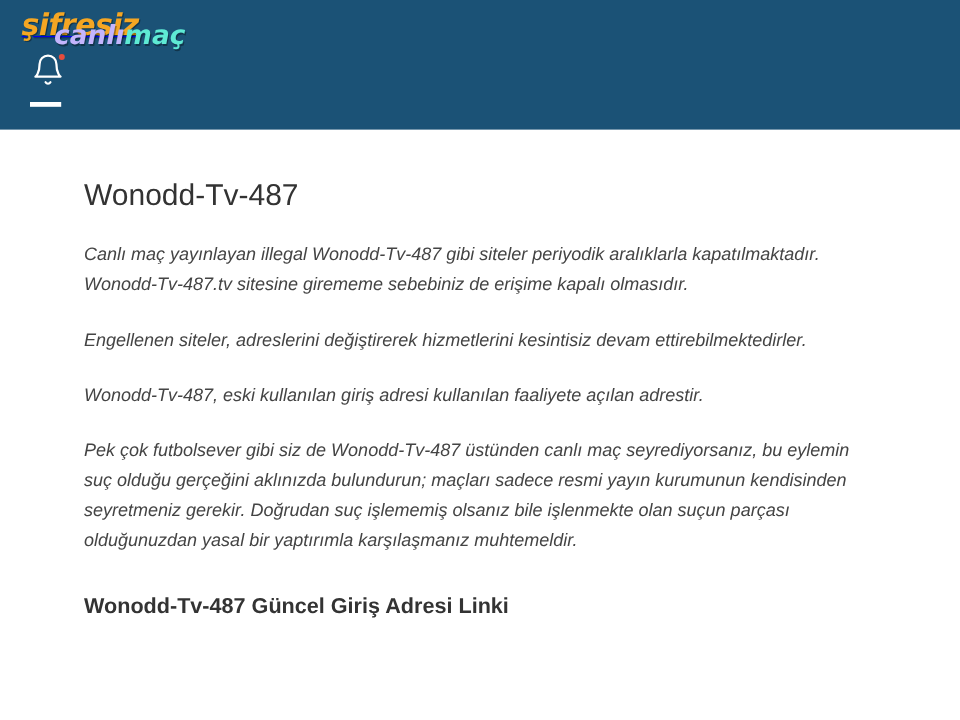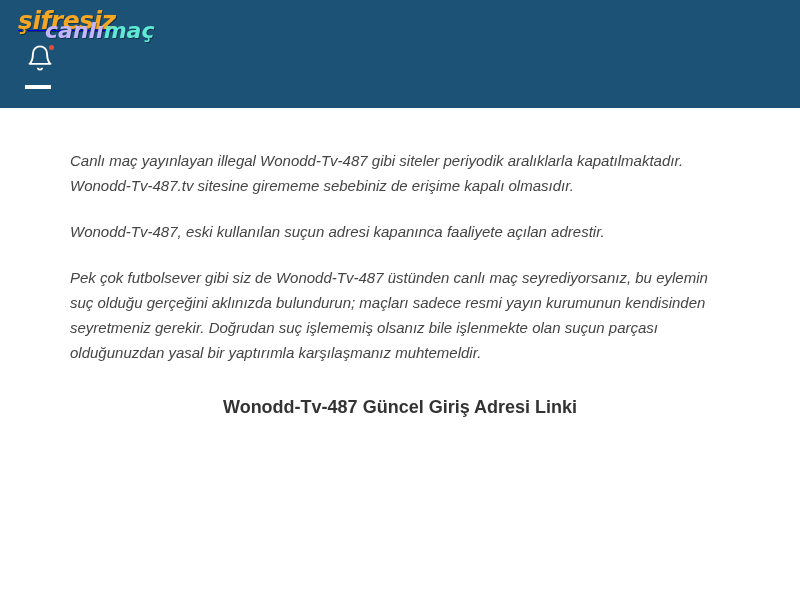--- a/index.html
+++ b/index.html
@@ -122,21 +122,20 @@
     font-family: "Liberation Sans", sans-serif;
     font-style: italic;
   }
 
   h2.article-subtitle {
     margin: 32px 0 10px 0;
     font-size: 18px;
     font-weight: bold;
     color: #333333;
     font-family: "Liberation Sans", sans-serif;
-    text-align: center;
   }
 </style>
 </head>
 <body>
 
 <div class="site-header">
 
   <a class="logo" href="#">
     <span class="logo-part1">şifresiz</span>
   </a>
@@ -152,21 +151,23 @@
     </svg>
     <span class="bell-dot"></span>
   </div>
 
   <div class="menu-toggle"></div>
 </div>
 
 <div class="page-wrap">
   <div class="content-card">
 
+    <h1 class="article-title">Wonodd-Tv-487</h1>
 
     <p class="article-para">Canlı maç yayınlayan illegal Wonodd-Tv-487 gibi siteler periyodik aralıklarla kapatılmaktadır. Wonodd-Tv-487.tv sitesine girememe sebebiniz de erişime kapalı olmasıdır.</p>
-    <p class="article-para">Wonodd-Tv-487, eski kullanılan suçun adresi kapanınca faaliyete açılan adrestir.</p>
+    <p class="article-para">Engellenen siteler, adreslerini değiştirerek hizmetlerini kesintisiz devam ettirebilmektedirler.</p>
+    <p class="article-para">Wonodd-Tv-487, eski kullanılan giriş adresi kullanılan faaliyete açılan adrestir.</p>
     <p class="article-para">Pek çok futbolsever gibi siz de Wonodd-Tv-487 üstünden canlı maç seyrediyorsanız, bu eylemin suç olduğu gerçeğini aklınızda bulundurun; maçları sadece resmi yayın kurumunun kendisinden seyretmeniz gerekir. Doğrudan suç işlememiş olsanız bile işlenmekte olan suçun parçası olduğunuzdan yasal bir yaptırımla karşılaşmanız muhtemeldir.</p>
 
     <h2 class="article-subtitle">Wonodd-Tv-487 Güncel Giriş Adresi Linki</h2>
 
   </div>
 </div>
 
 </body></html>

